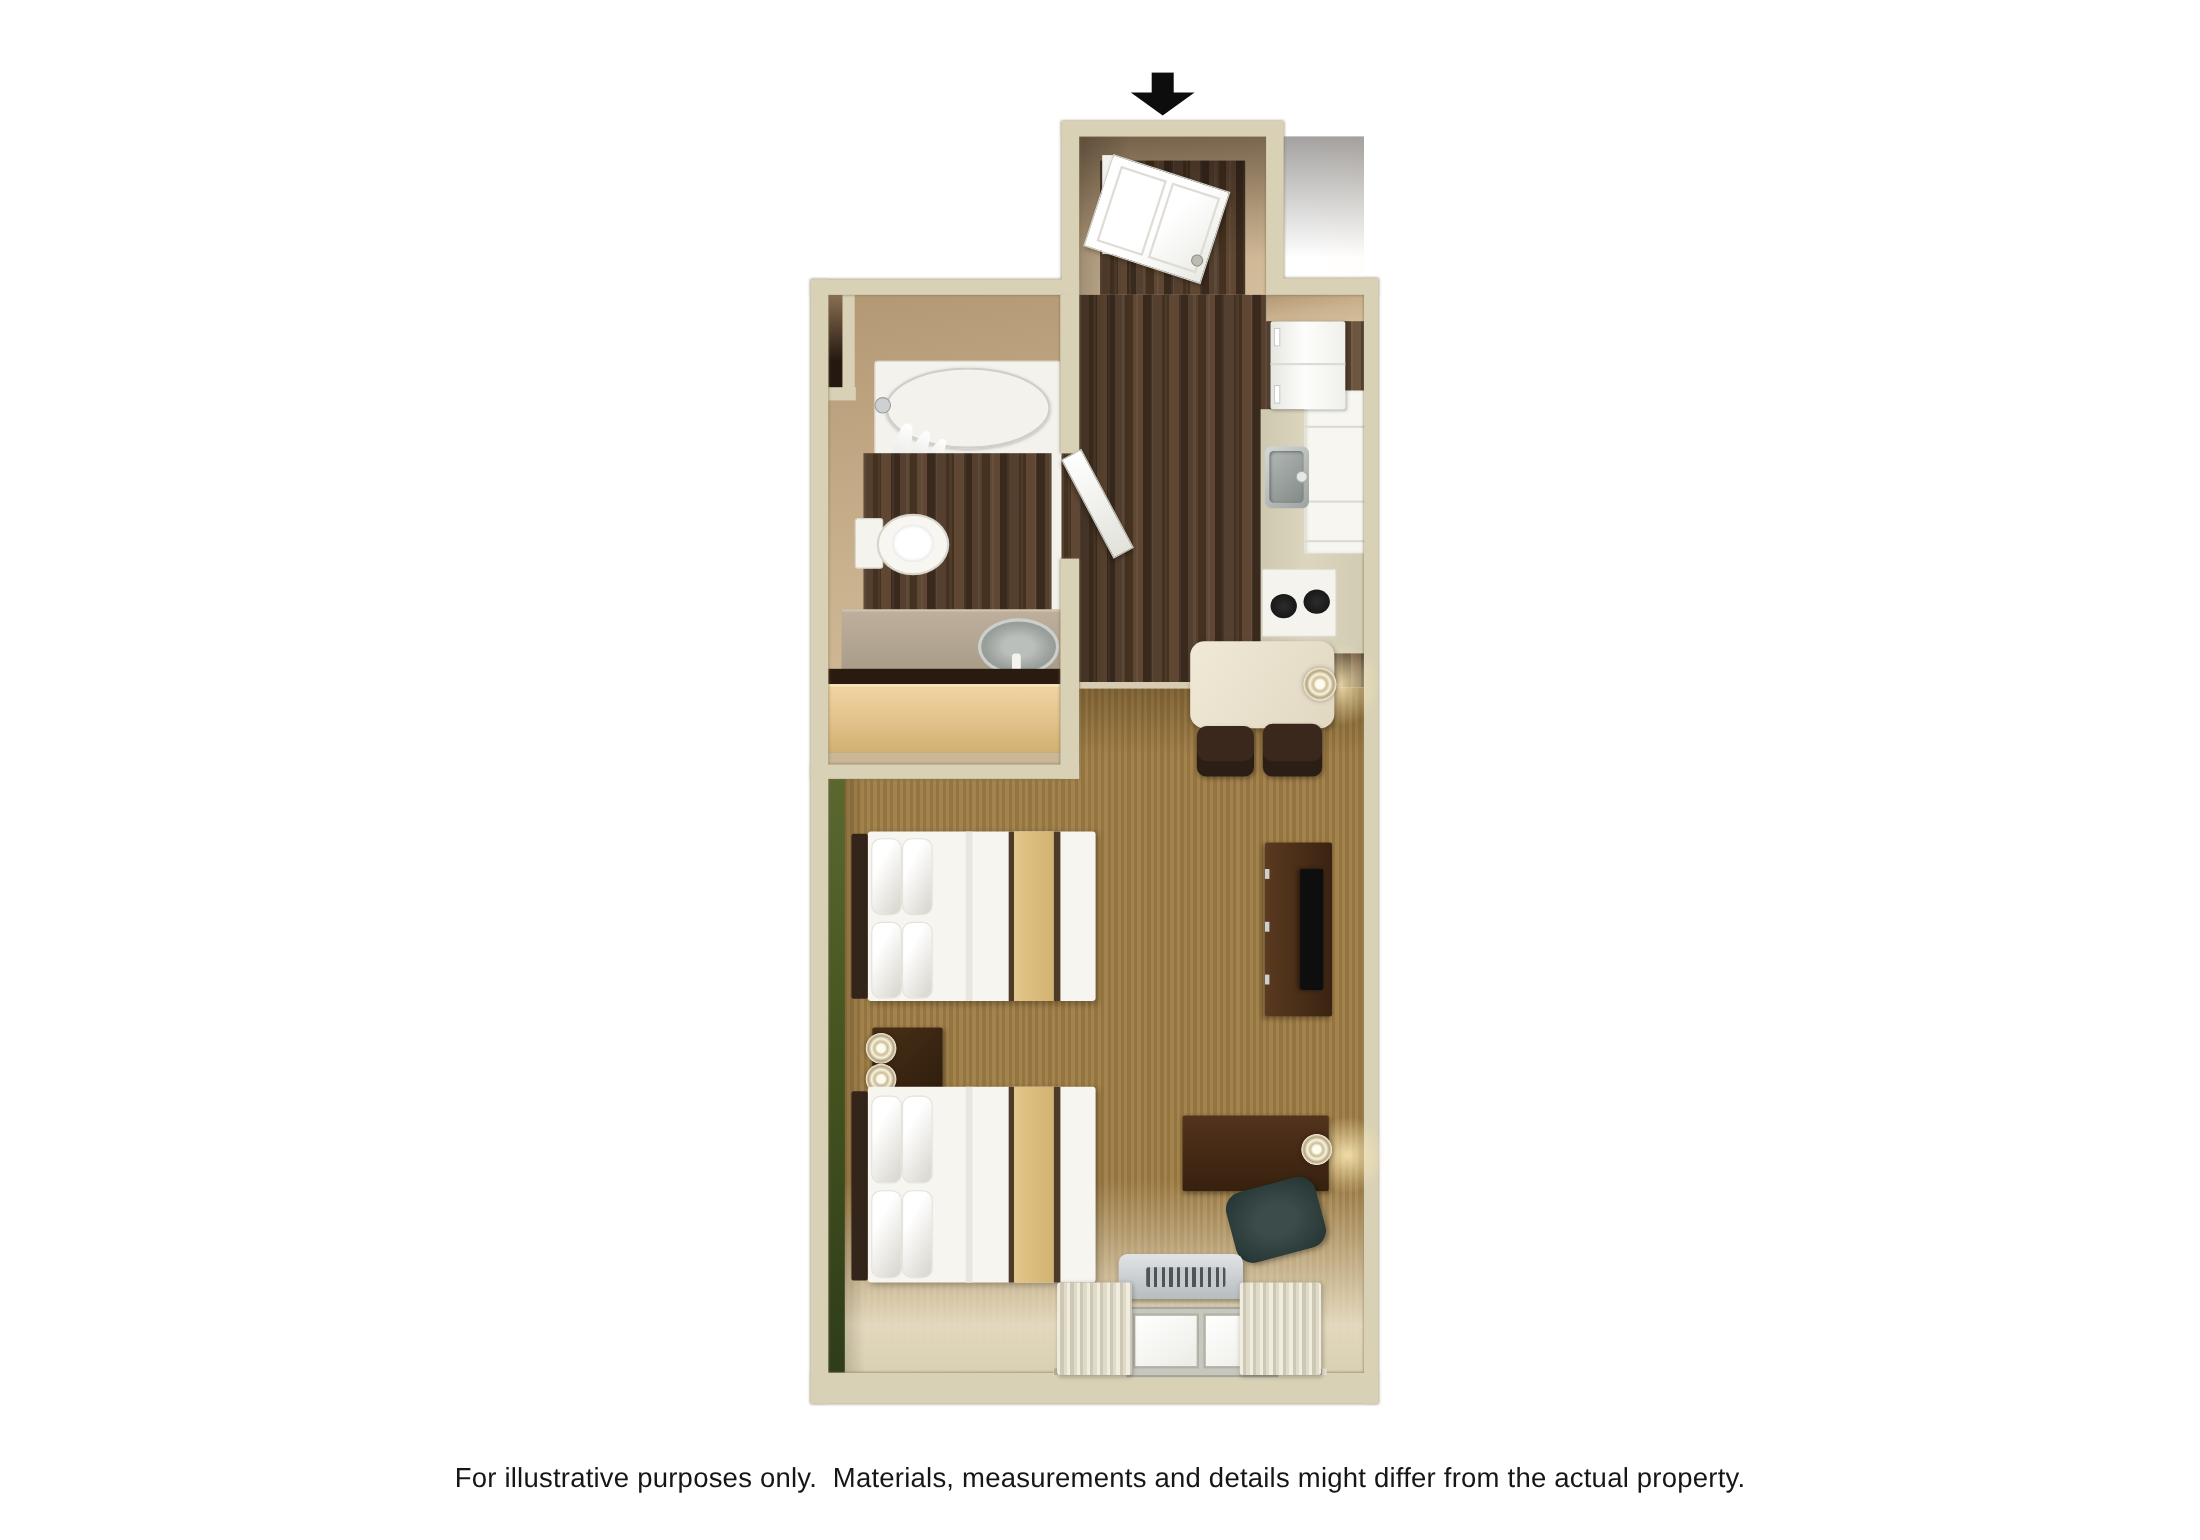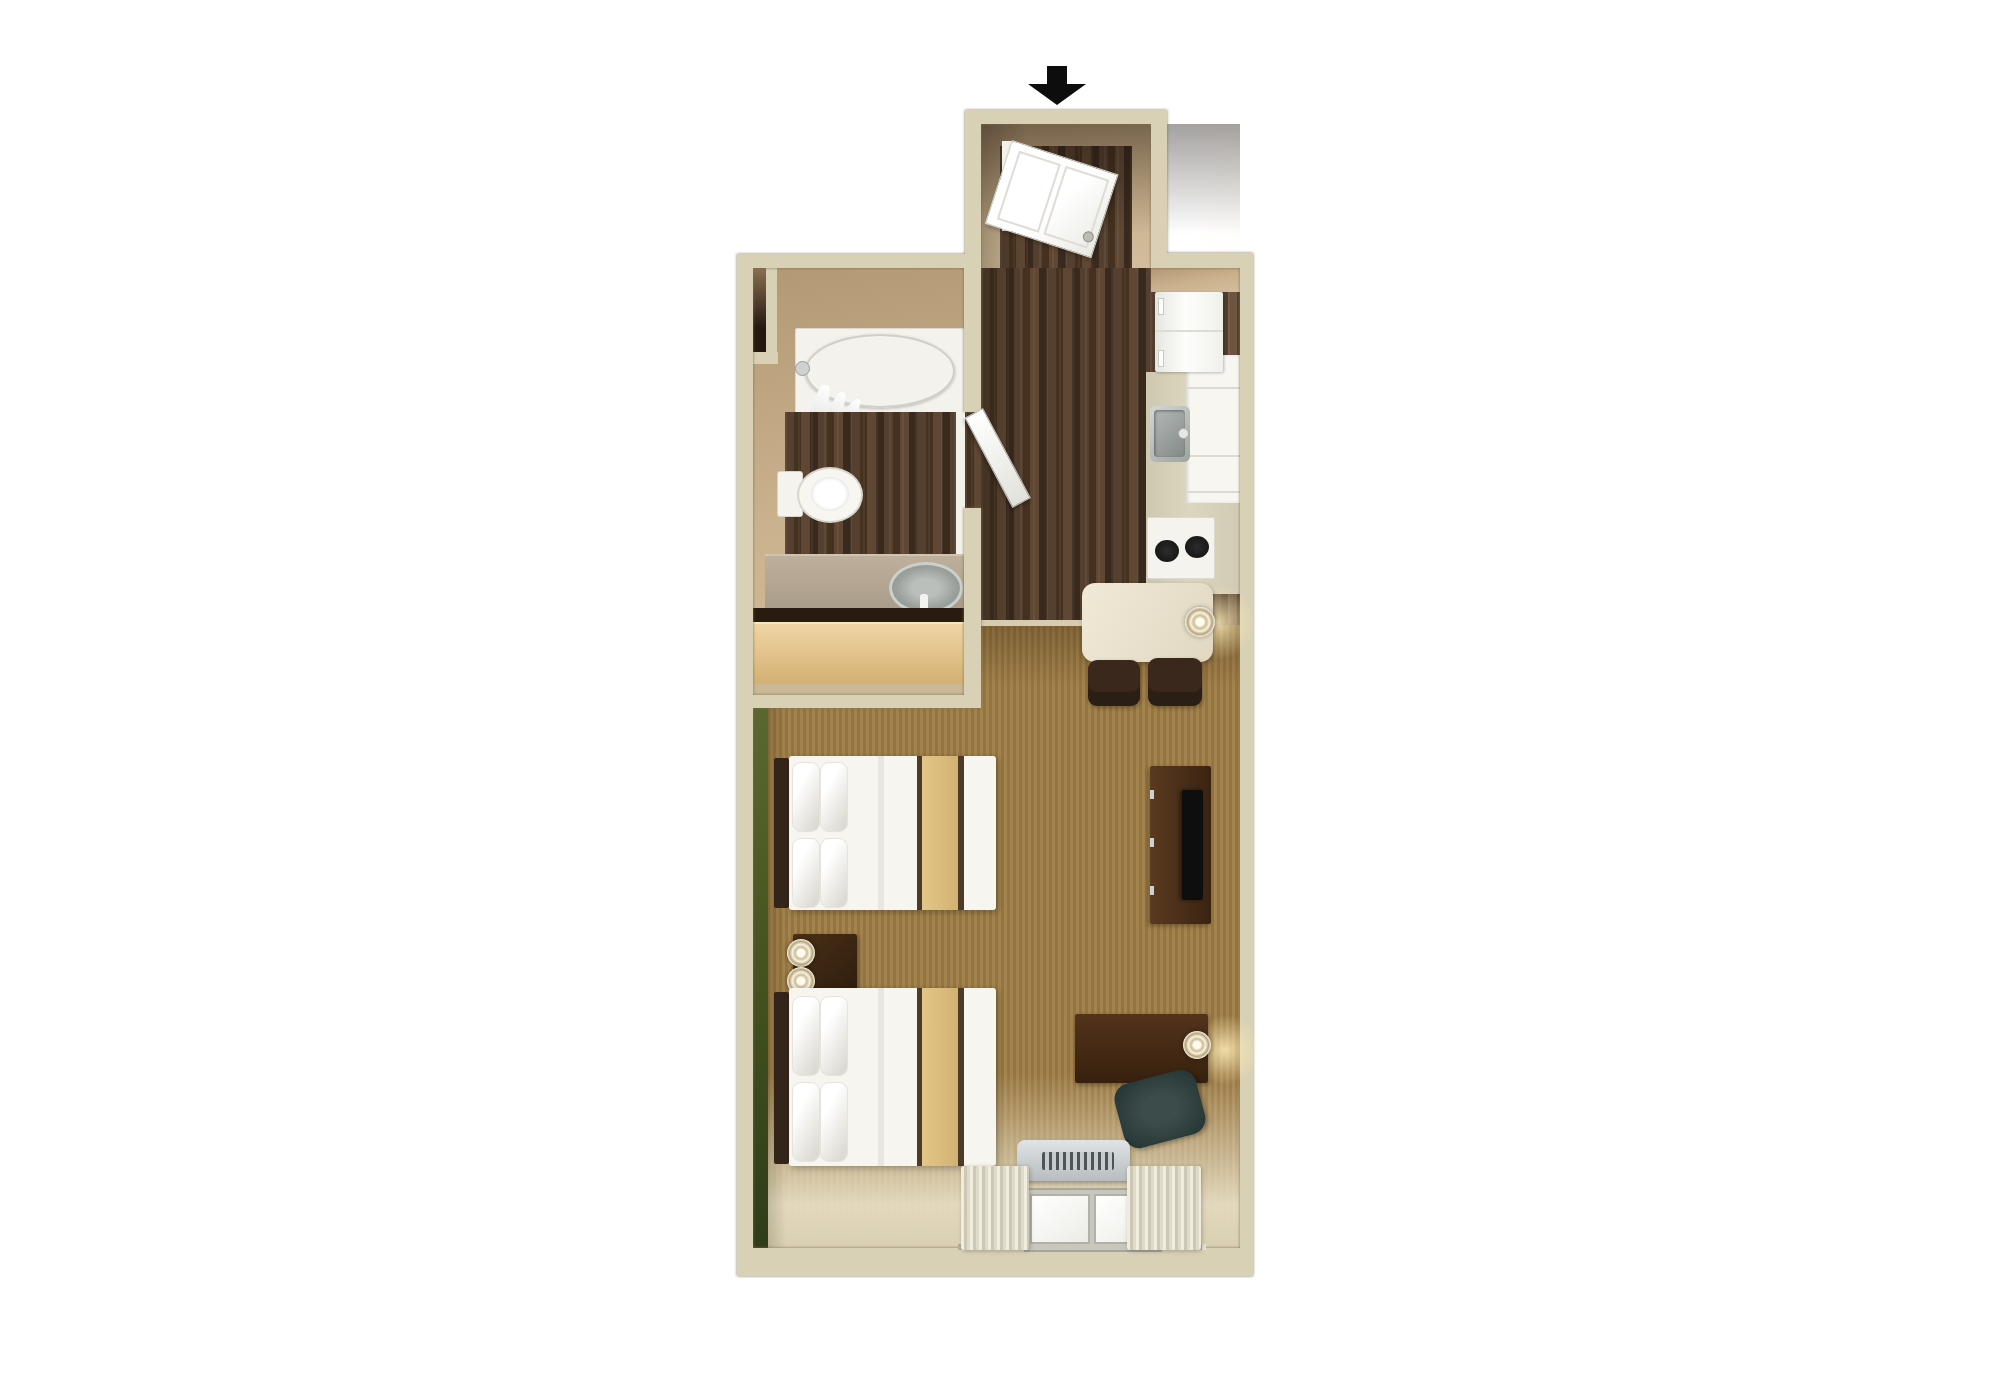--- a/index.html
+++ b/index.html
@@ -163,13 +163,14 @@
     <div class="a" style="left:25px;top:12px;width:72px;height:18px;border-radius:2px;background:repeating-linear-gradient(90deg,#4f5456 0 3px,#c6cbcd 3px 7px);"></div>
   </div>
   <div class="a" style="left:958px;top:1244px;width:248px;height:6px;background:repeating-linear-gradient(90deg,#b5b09b 0 4px,#e8e4d6 4px 10px);"></div>
   <div class="a" style="left:1024px;top:1188px;width:134px;height:60px;background:#c7c7bd;border:2px solid #a6a69c;">
     <div class="a" style="left:4px;top:4px;width:56px;height:46px;background:linear-gradient(145deg,#ffffff,#ecece6);border:2px solid #b1b1a7;"></div>
     <div class="a" style="left:68px;top:4px;width:56px;height:46px;background:linear-gradient(145deg,#ffffff,#ecece6);border:2px solid #b1b1a7;"></div>
   </div>
   <div class="a" style="left:961px;top:1166px;width:68px;height:84px;border-radius:3px;background:repeating-linear-gradient(90deg,#f0ecde 0 3px,#cdc8b6 3px 6px,#e0dbc9 6px 9px);box-shadow:1px 1px 4px rgba(0,0,0,.25);"></div>
   <div class="a" style="left:1127px;top:1166px;width:74px;height:84px;border-radius:3px;background:repeating-linear-gradient(90deg,#f0ecde 0 3px,#cdc8b6 3px 6px,#e0dbc9 6px 9px);box-shadow:1px 1px 4px rgba(0,0,0,.25);"></div>
 
+  <div class="disclaimer">For illustrative purposes only.&nbsp; Materials, measurements and details might differ from the actual property.</div>
 </div>
 
 </body></html>

